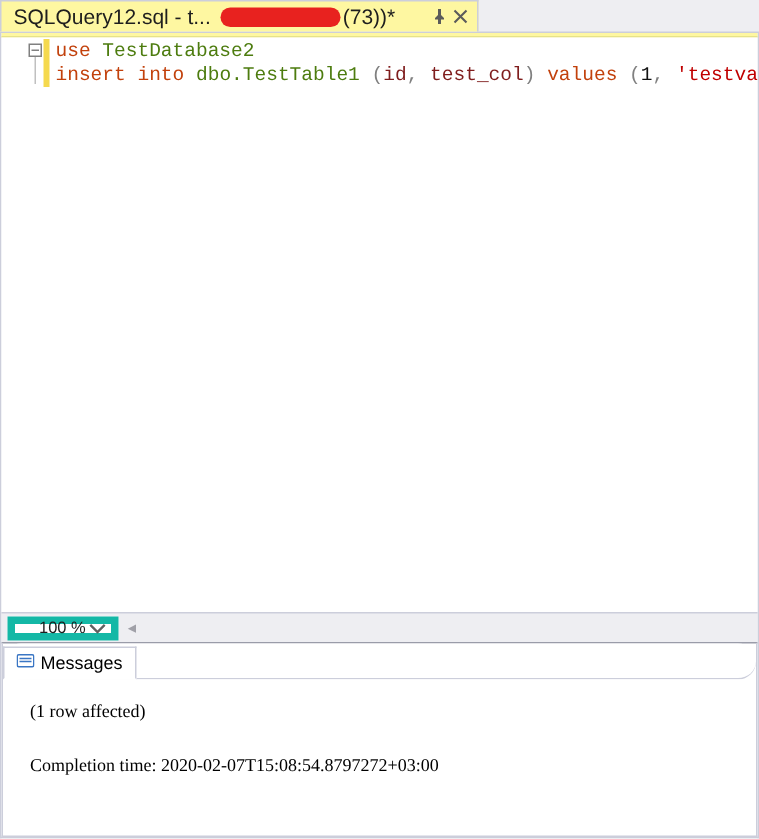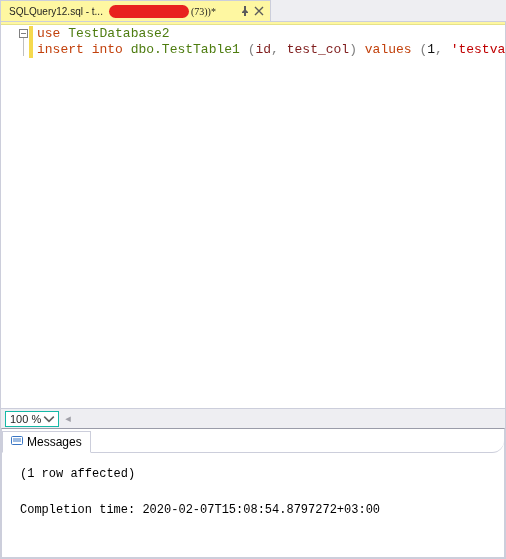--- a/index.html
+++ b/index.html
@@ -22,35 +22,35 @@
     border-bottom: 1px solid #cccedb;
   }
   .tab {
     background: #fef7a1;
     border: 1px solid #cccedb;
     border-bottom: none;
     height: 21px;
     display: flex;
     align-items: center;
     padding: 0 4px 0 8px;
-    font-size: 10px;
+    font-size: 14px;
     color: #1e1e1e;
     position: relative;
   }
   .tab-text { white-space: nowrap; margin-right: 4px; }
   .redact {
     display: inline-block;
     width: 80px;
     height: 13px;
     background: #e8221f;
     border-radius: 7px;
     vertical-align: middle;
     margin: 0 2px;
   }
-  .tab-suffix { margin-right: 22px; font-family: Liberation Serif, serif; }
+  .tab-suffix { margin-right: 22px; }
   .tab-pin, .tab-close {
     width: 14px;
     height: 14px;
     display: inline-flex;
     align-items: center;
     justify-content: center;
     color: #606060;
     cursor: pointer;
     font-size: 11px;
   }
@@ -139,24 +139,24 @@
     border-top: 1px solid #cccedb;
     display: flex;
     align-items: center;
     padding: 0 4px;
     font-size: 11px;
     color: #1e1e1e;
   }
   .zoom-combo {
     display: flex;
     align-items: center;
-    border: 1px solid #14b8a6;
+    border: 5px solid #14b8a6;
     background: #fff;
     height: 16px;
-    padding: 0 1px 0 4px;
+    padding: 0 1px 0 16px;
     margin-right: 6px;
   }
   .zoom-combo span { margin-right: 2px; }
   .zoom-arrow {
     width: 12px; height: 12px;
     display: inline-flex; align-items:center; justify-content:center;
   }
   .hsplit {
     color:#a0a0a8;
   }
@@ -187,21 +187,21 @@
     border: 1px solid #cccedb;
     border-bottom: 1px solid #fff;
     background: #fff;
     margin-bottom: -1px;
     font-size: 12px;
     cursor: pointer;
   }
   .msg-icon svg { width:12px; height:12px; }
   .messages-body {
     flex: 1;
-    font-family: Liberation Mono, monospace;
+    font-family: Liberation Serif, serif;
     font-size: 12px;
     color: #000;
     padding: 12px 14px 4px 18px;
     line-height: 18px;
     overflow: auto;
     white-space: pre;
   }
 </style>
 </head>
 <body>

